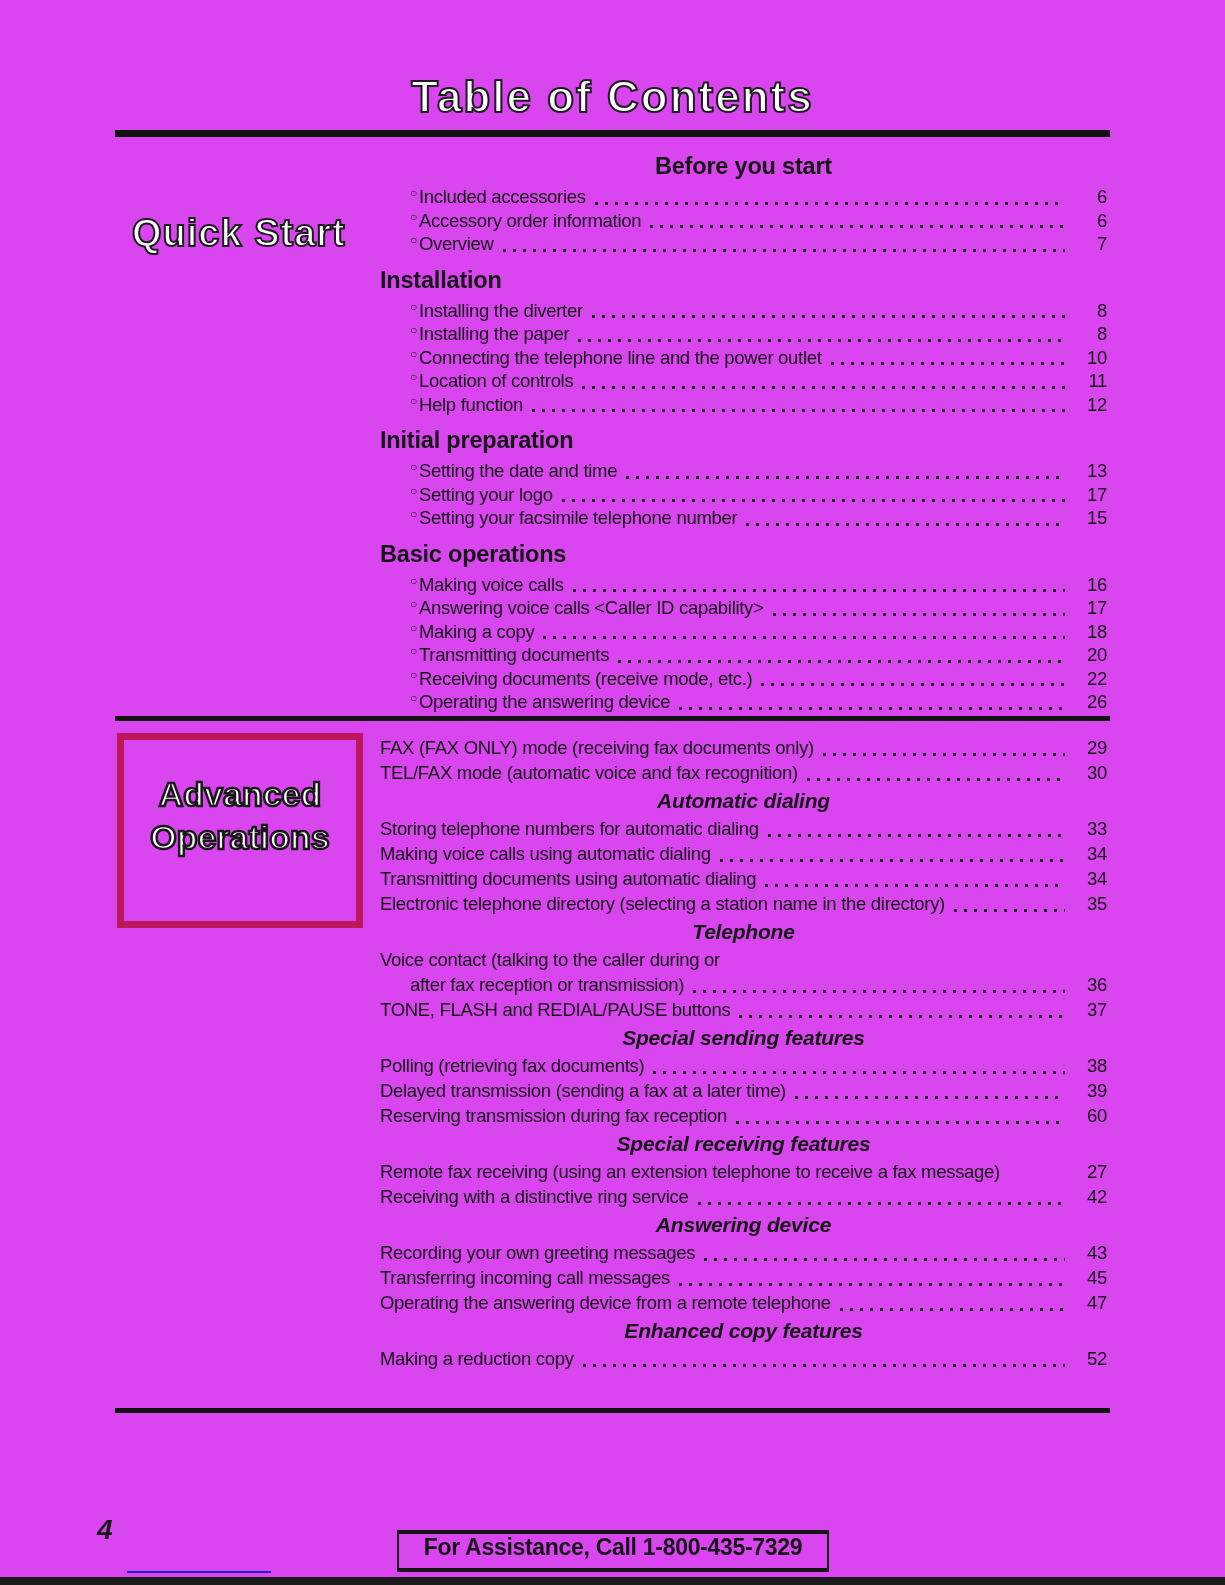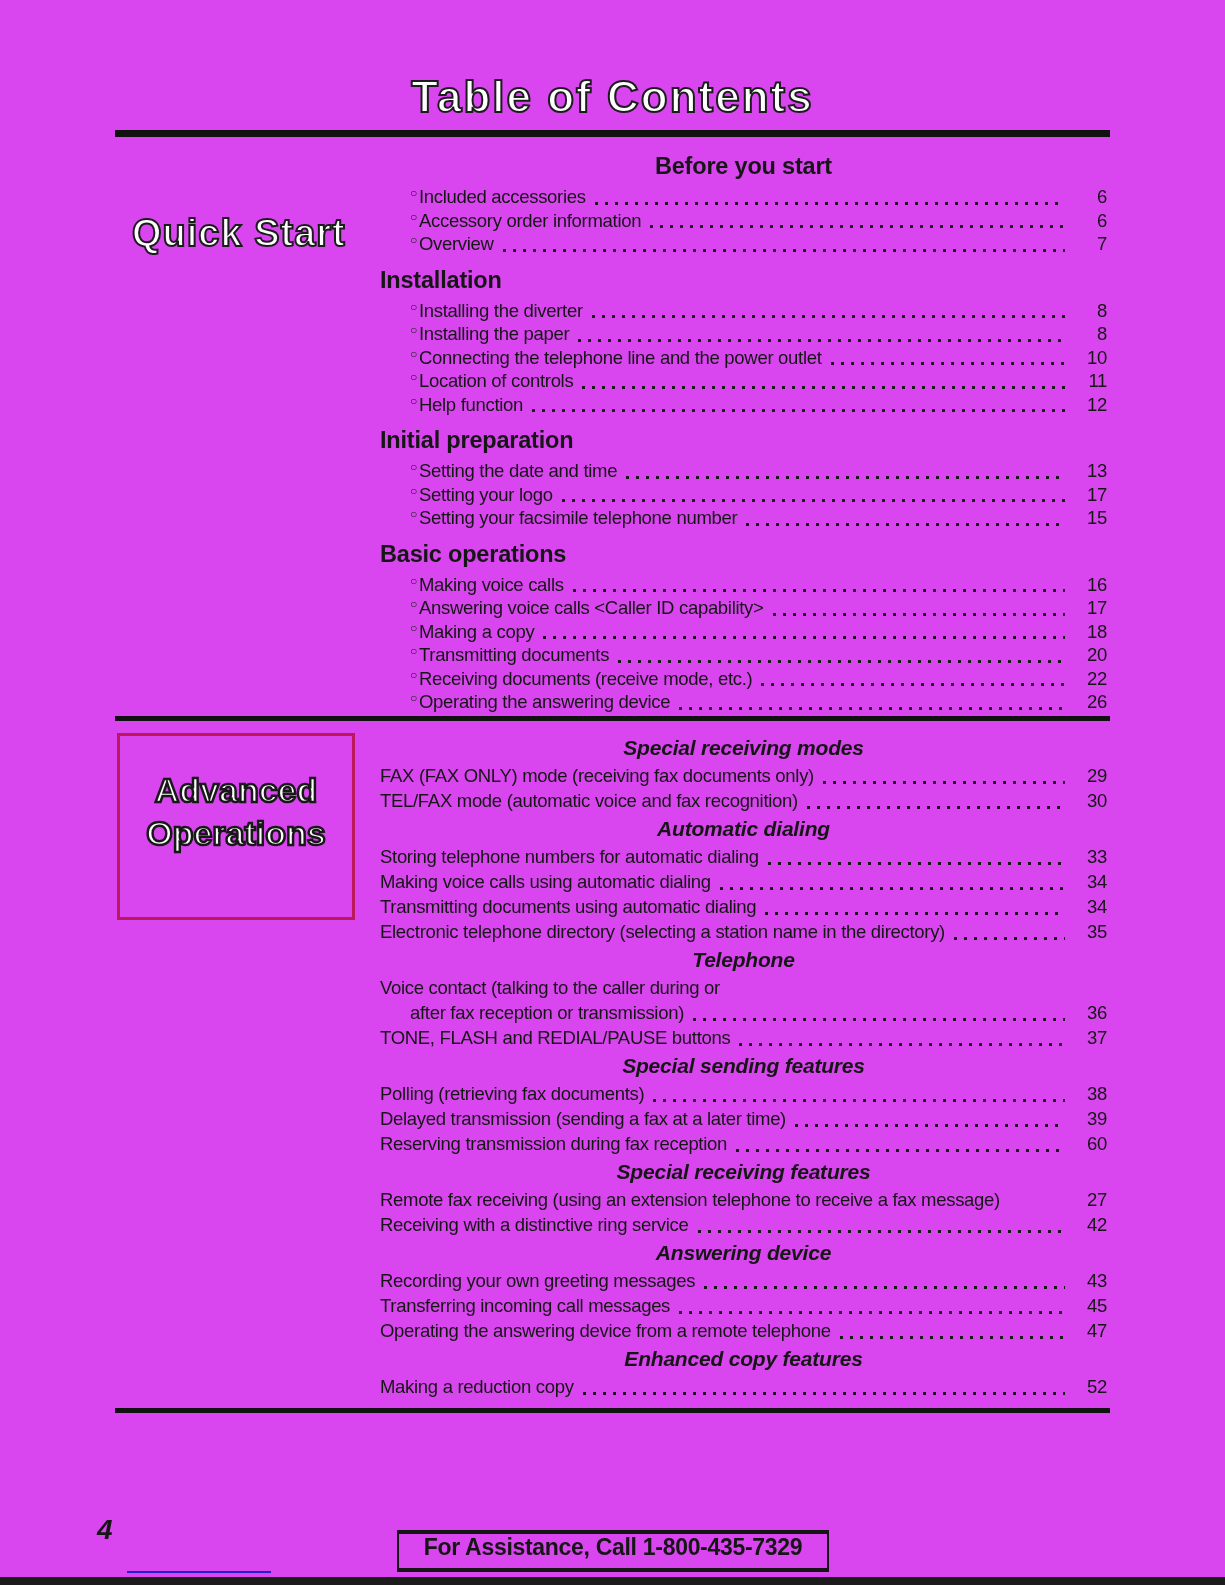--- a/index.html
+++ b/index.html
@@ -42,21 +42,21 @@
     margin:0 6px 4px 9px;
     background-image:repeating-linear-gradient(to right, #1a1a1a 0 3px, transparent 3px 10px);
   }
   .leader.no-dots { background-image:none; }
   .pg { flex:0 0 36px; text-align:right; white-space:nowrap; }
 
   
   .adv-area { position:absolute; top:728px; left:0; width:100%; }
   .adv-box {
     position:absolute; left:117px; top:5px; width:232px; height:148px;
-    border:3px solid #be185d; text-align:center; padding-top:33px;
+    border:7px solid #be185d; text-align:center; padding-top:33px;
   }
   .adv-line { font-size:34px; line-height:43px; -webkit-text-stroke:2.5px #181818; }
   .adv-content { margin-left:380px; width:727px; padding-top:7px; }
   .adv-heading {
     text-align:center; font-size:21px; font-weight:bold; font-style:italic;
     line-height:26px; margin:3px 0 2px; letter-spacing:-0.2px;
   }
   .adv-group:first-child .adv-heading { margin-top:0; }
   .adv-items .row { line-height:25px; }
   .row.cont .label { padding-left:30px; }
@@ -210,21 +210,20 @@
 
   <div class="rule rule-mid"></div>
 
   <div class="adv-area">
     <div class="adv-box">
       <div class="adv-line outline">Advanced</div>
       <div class="adv-line outline">Operations</div>
     </div>
     <div class="adv-content" id="adv-content">
         <div class="adv-group">
-    <div class="adv-heading">Special receiving modes</div>
     <div class="adv-items">
             <div class="row">
 
     <span class="label">FAX (FAX ONLY) mode (receiving fax documents only)</span>
     <span class="leader"></span>
     <span class="pg">29</span>
   </div>
             <div class="row">
 
     <span class="label">TEL/FAX mode (automatic voice and fax recognition)</span>

